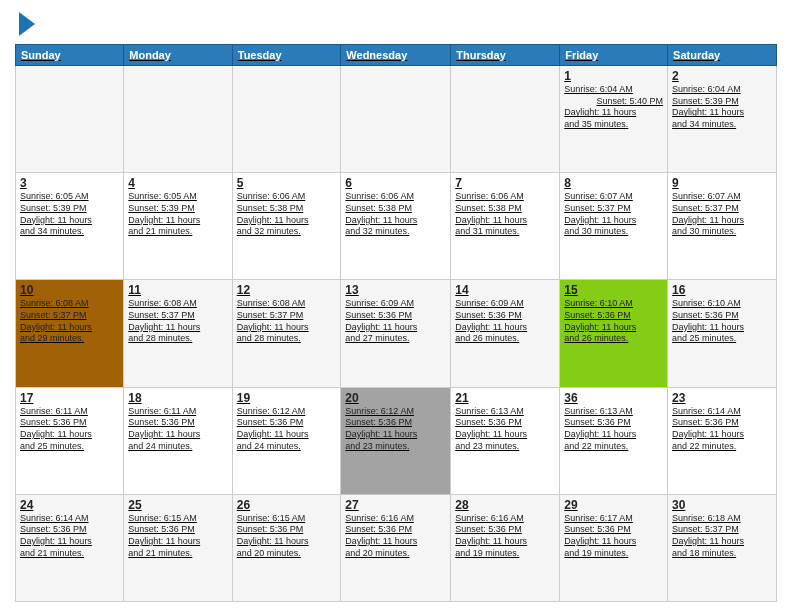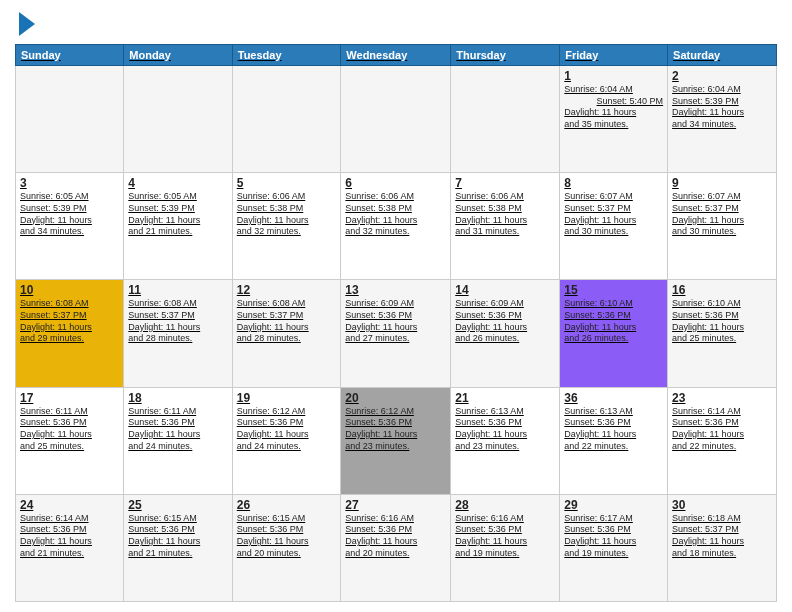--- a/index.html
+++ b/index.html
@@ -171,21 +171,21 @@
           </td>
           <td style="background: rgb(255, 255, 255);">
             <span class="day-num">9</span>
             <div style="line-height: 1.3;">Sunrise: 6:07 AM</div>
             <div style="line-height: 1.3;">Sunset: 5:37 PM</div>
             <div style="line-height: 1.3;">Daylight: 11 hours</div>
             <div style="line-height: 1.3;">and 30 minutes.</div>
           </td>
         </tr>
         <tr>
-          <td style="background: #eab308;">
+          <td style="background: #a16207;">
             <span class="day-num">10</span>
             <div style="line-height: 1.3;">Sunrise: 6:08 AM</div>
             <div style="line-height: 1.3;">Sunset: 5:37 PM</div>
             <div style="line-height: 1.3;">Daylight: 11 hours</div>
             <div style="line-height: 1.3;">and 29 minutes.</div>
           </td>
           <td style="background: rgb(245, 245, 245);">
             <span class="day-num">11</span>
             <div style="line-height: 1.3;">Sunrise: 6:08 AM</div>
             <div style="line-height: 1.3;">Sunset: 5:37 PM</div>
@@ -206,21 +206,21 @@
             <div style="line-height: 1.3;">Daylight: 11 hours</div>
             <div style="line-height: 1.3;">and 27 minutes.</div>
           </td>
           <td style="background: rgb(245, 245, 245);">
             <span class="day-num">14</span>
             <div style="line-height: 1.3;">Sunrise: 6:09 AM</div>
             <div style="line-height: 1.3;">Sunset: 5:36 PM</div>
             <div style="line-height: 1.3;">Daylight: 11 hours</div>
             <div style="line-height: 1.3;">and 26 minutes.</div>
           </td>
-          <td style="background: #8b5cf6;">
+          <td style="background: #84cc16;">
             <span class="day-num">15</span>
             <div style="line-height: 1.3;">Sunrise: 6:10 AM</div>
             <div style="line-height: 1.3;">Sunset: 5:36 PM</div>
             <div style="line-height: 1.3;">Daylight: 11 hours</div>
             <div style="line-height: 1.3;">and 26 minutes.</div>
           </td>
           <td style="background: rgb(245, 245, 245);">
             <span class="day-num">16</span>
             <div style="line-height: 1.3;">Sunrise: 6:10 AM</div>
             <div style="line-height: 1.3;">Sunset: 5:36 PM</div>

